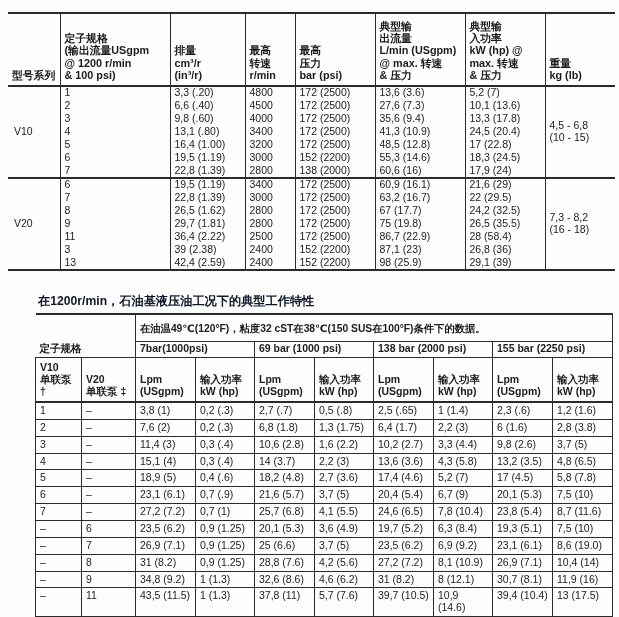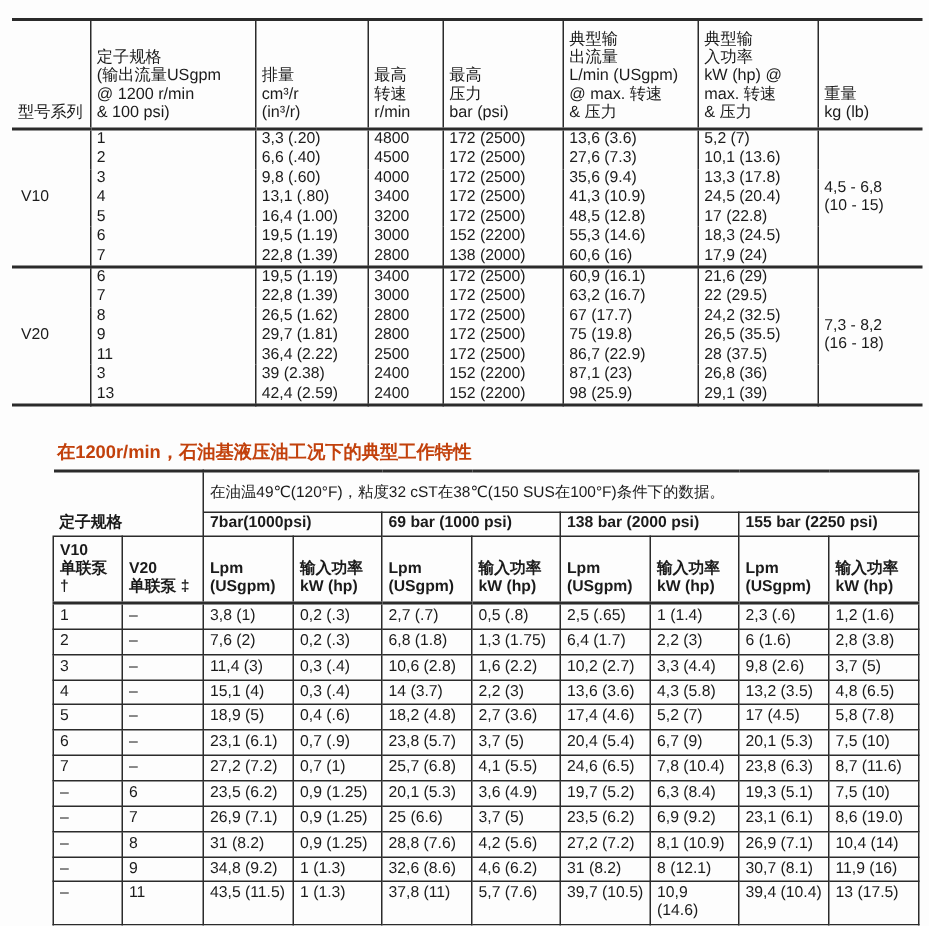--- a/index.html
+++ b/index.html
@@ -12,41 +12,41 @@
   table{border-collapse:collapse;table-layout:fixed;}
   th,td{
     font-size:10.5px;line-height:1.13;text-align:left;
     padding:1px 4px;vertical-align:top;white-space:pre-line;
     overflow:hidden;
   }
 
   
   #table1{margin:12px 0 0 8px;width:607px;border-top:2px solid #2b2b2b;}
   #table1 thead th{
-    font-weight:normal;font-size:10.8px;vertical-align:bottom;
+    font-weight:bold;font-size:10.8px;vertical-align:bottom;
     padding-bottom:4px;padding-top:6px;border-bottom:2px solid #2b2b2b;
   }
   #table1 th,#table1 td{border-left:1px solid #2b2b2b;}
   #table1 th:first-child,#table1 td.model{border-left:none;}
   #table1 tbody{border-bottom:2px solid #2b2b2b;}
   #table1 td{padding-top:0.5px;padding-bottom:0.5px;}
   #table1 td.model{vertical-align:middle;padding-left:6px;}
   #table1 td.weight{vertical-align:middle;}
 
   
   #t2-title{
-    margin:22px 0 0 38px;font-size:12.2px;font-weight:bold;color:#c2410c;
+    margin:22px 0 0 38px;font-size:12.2px;font-weight:bold;color:#0f172a;
   }
   #table2{margin:3px 0 0 35px;width:577px;border-top:2px solid #2b2b2b;border-bottom:2px solid #2b2b2b;}
   #table2 th,#table2 td{border:1px solid #2b2b2b;}
   #table2 thead th{font-weight:bold;vertical-align:bottom;padding-bottom:3px;}
   #table2 th.t2-blank{border-left:none;border-top:none;border-bottom:none;}
   #table2 th.t2-stator{border-left:none;border-top:none;vertical-align:bottom;}
   #table2 th.t2-note{
-    font-weight:normal;font-size:10.3px;vertical-align:middle;
+    font-weight:bold;font-size:10.3px;vertical-align:middle;
     padding-top:8px;padding-bottom:6px;
   }
   #table2 tr.t2-sub th{border-bottom:2px solid #2b2b2b;padding-top:4px;}
   #table2 td{padding-top:2px;padding-bottom:2px;}
 </style>
 </head>
 <body>
 
 <table id="table1">
   <colgroup>
@@ -185,21 +185,21 @@
         <td>172 (2500)</td>
         <td>75 (19.8)</td>
         <td>26,5 (35.5)</td>
       </tr>
       <tr>
         <td>11</td>
         <td>36,4 (2.22)</td>
         <td>2500</td>
         <td>172 (2500)</td>
         <td>86,7 (22.9)</td>
-        <td>28 (37.5)</td>
+        <td>28 (58.4)</td>
       </tr>
       <tr>
         <td>3</td>
         <td>39 (2.38)</td>
         <td>2400</td>
         <td>152 (2200)</td>
         <td>87,1 (23)</td>
         <td>26,8 (36)</td>
       </tr>
       <tr>
@@ -322,37 +322,37 @@
         <td>17,4 (4.6)</td>
         <td>5,2 (7)</td>
         <td>17 (4.5)</td>
         <td>5,8 (7.8)</td>
       </tr>
       <tr>
         <td>6</td>
         <td>–</td>
         <td>23,1 (6.1)</td>
         <td>0,7 (.9)</td>
-        <td>23,8 (5.7)</td>
+        <td>21,6 (5.7)</td>
         <td>3,7 (5)</td>
         <td>20,4 (5.4)</td>
         <td>6,7 (9)</td>
         <td>20,1 (5.3)</td>
         <td>7,5 (10)</td>
       </tr>
       <tr>
         <td>7</td>
         <td>–</td>
         <td>27,2 (7.2)</td>
         <td>0,7 (1)</td>
         <td>25,7 (6.8)</td>
         <td>4,1 (5.5)</td>
         <td>24,6 (6.5)</td>
         <td>7,8 (10.4)</td>
-        <td>23,8 (6.3)</td>
+        <td>23,8 (5.4)</td>
         <td>8,7 (11.6)</td>
       </tr>
       <tr>
         <td>–</td>
         <td>6</td>
         <td>23,5 (6.2)</td>
         <td>0,9 (1.25)</td>
         <td>20,1 (5.3)</td>
         <td>3,6 (4.9)</td>
         <td>19,7 (5.2)</td>

